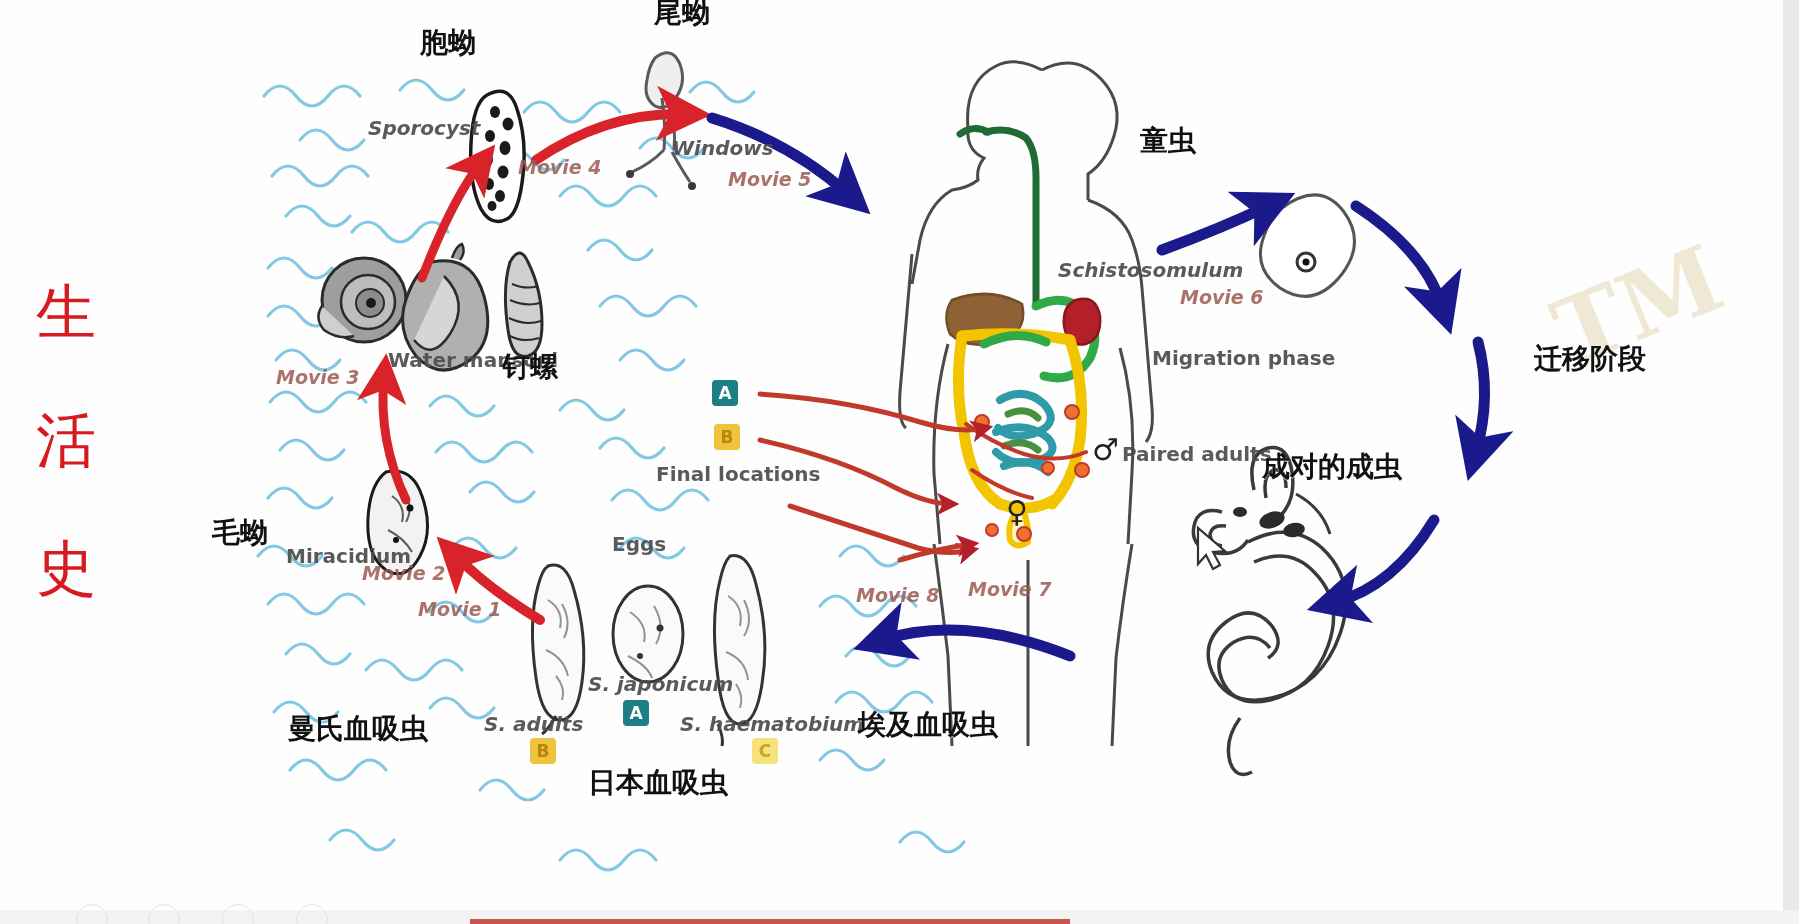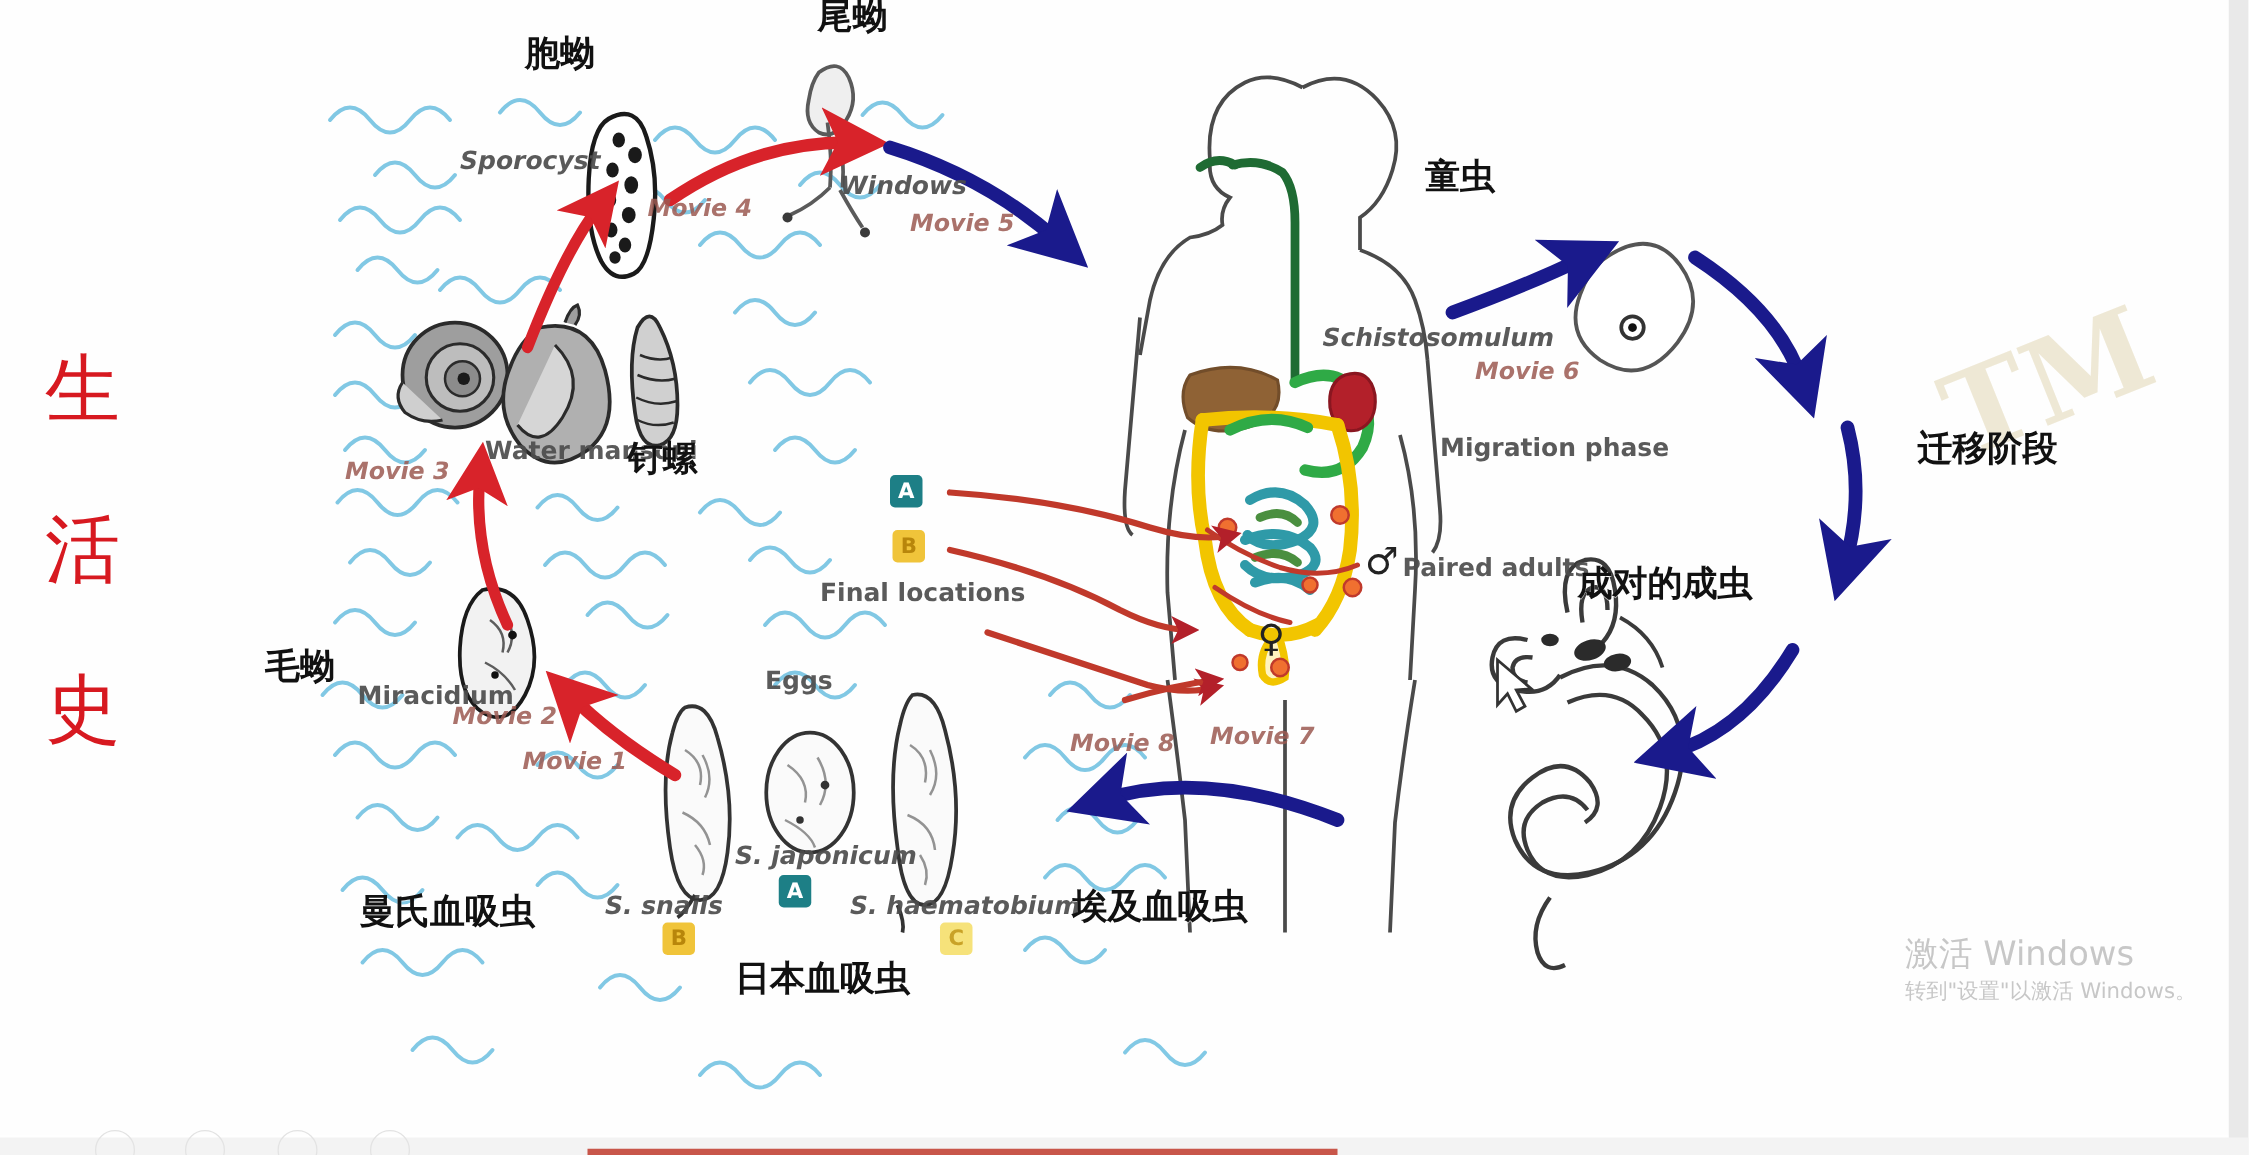--- a/index.html
+++ b/index.html
@@ -389,21 +389,21 @@
     <div class="lbl cn" style="left:212px;top:514px;">毛蚴</div>
     <div class="lbl en up" style="left:286px;top:544px;">Miracidium</div>
     <div class="lbl movie" style="left:362px;top:562px;">Movie 2</div>
     <div class="lbl movie" style="left:418px;top:598px;">Movie 1</div>
 
     <div class="lbl en up" style="left:388px;top:348px;">Water mansoni</div>
     <div class="lbl cn" style="left:502px;top:348px;">钉螺</div>
     <div class="lbl movie" style="left:276px;top:366px;">Movie 3</div>
 
     <div class="lbl cn" style="left:288px;top:710px;">曼氏血吸虫</div>
-    <div class="lbl en" style="left:484px;top:712px;">S. snails</div>
+    <div class="lbl en" style="left:484px;top:712px;">S. adults</div>
     <div class="chip b" style="left:530px;top:738px;">B</div>
 
     <div class="lbl en" style="left:588px;top:672px;">S. japonicum</div>
     <div class="chip a" style="left:623px;top:700px;">A</div>
     <div class="lbl cn" style="left:588px;top:764px;">日本血吸虫</div>
 
     <div class="lbl en" style="left:680px;top:712px;">S. haematobium</div>
     <div class="chip c" style="left:752px;top:738px;">C</div>
     <div class="lbl cn" style="left:858px;top:706px;">埃及血吸虫</div>
 
@@ -413,18 +413,14 @@
   <div class="bottom-strip"></div>
   <div class="bottom-accent"></div>
 
   <div class="ghostbar">
     <div class="gi" style="left:76px;"></div>
     <div class="gi" style="left:148px;"></div>
     <div class="gi" style="left:222px;"></div>
     <div class="gi" style="left:296px;"></div>
   </div>
 
-  <div class="winmark">
-    <div class="w1">激活 Windows</div>
-    <div class="w2">转到"设置"以激活 Windows。</div>
-  </div>
 
 </div>
 
 </body></html>

